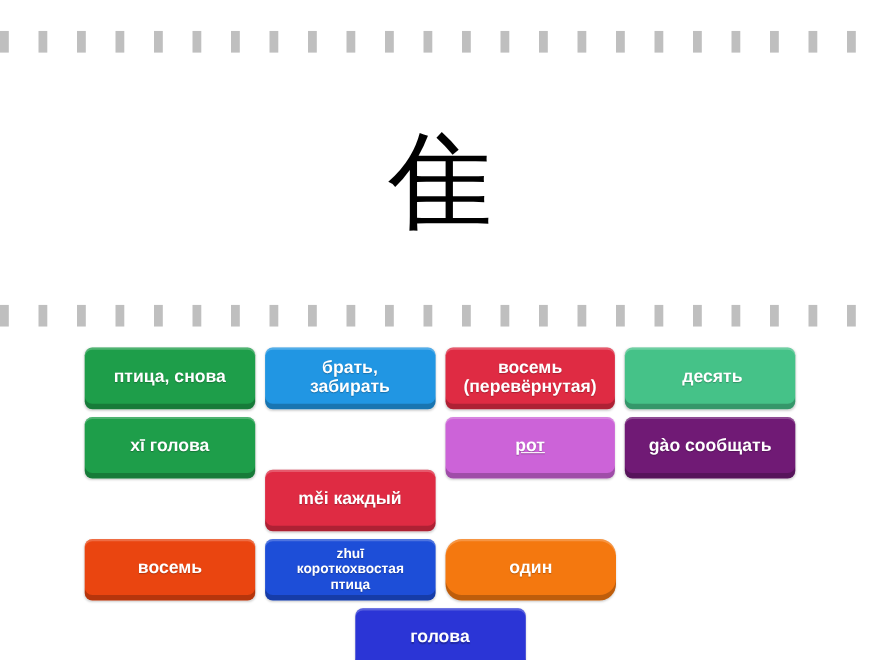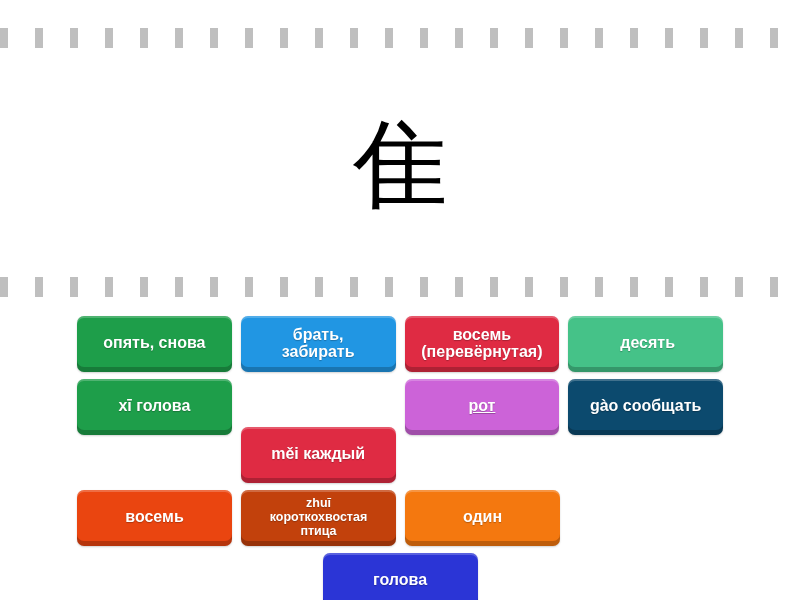--- a/index.html
+++ b/index.html
@@ -158,21 +158,21 @@
       <div class="dash" style="background: rgb(191, 191, 191);"></div>
       <div class="dash" style="background: rgb(191, 191, 191);"></div>
       <div class="dash" style="background: rgb(191, 191, 191);"></div>
       <div class="dash" style="background: rgb(191, 191, 191);"></div>
       <div class="dash" style="background: rgb(191, 191, 191);"></div>
     </div>
 
   <div class="tile-board" id="tile-board">
       <div class="tile-row">
         <div class="tile" style="background: rgb(30, 158, 74);">
-          <span class="tile-text">опять, снова</span>
+          <span class="tile-text">птица, снова</span>
         </div>
         <div class="tile" style="background: rgb(33, 150, 227);">
           <span class="tile-text">брать,<br>забирать</span>
         </div>
         <div class="tile" style="background: rgb(223, 43, 67);">
           <span class="tile-text">восемь<br>(перевёрнутая)</span>
         </div>
         <div class="tile" style="background: rgb(69, 194, 136); padding-left: 10px;">
           <span class="tile-text">десять</span>
         </div>
@@ -180,32 +180,32 @@
       <div class="tile-row">
         <div class="tile" style="background: rgb(30, 158, 74);">
           <span class="tile-text">xī голова</span>
         </div>
         <div class="tile" style="background: rgb(223, 43, 67); margin-top: 48px;">
           <span class="tile-text">měi каждый</span>
         </div>
         <div class="tile" style="background: rgb(204, 99, 216); text-decoration: underline;">
           <span class="tile-text">рот</span>
         </div>
-        <div class="tile" style="background: #0c4a6e;">
+        <div class="tile" style="background: #701a75;">
           <span class="tile-text">gào сообщать</span>
         </div>
       </div>
       <div class="tile-row">
         <div class="tile" style="background: rgb(234, 69, 16);">
           <span class="tile-text">восемь</span>
         </div>
-        <div class="tile small" style="background: #c2410c;">
+        <div class="tile small" style="background: #1d4ed8;">
           <span class="tile-text">zhuī<br>короткохвостая<br>птица</span>
         </div>
-        <div class="tile" style="background: rgb(244, 120, 15);">
+        <div class="tile" style="background: rgb(244, 120, 15); border-radius: 15px;">
           <span class="tile-text">один</span>
         </div>
       </div>
       <div class="tile-row centered">
         <div class="tile" style="background: rgb(43, 53, 214);">
           <span class="tile-text">голова</span>
         </div>
       </div>
     </div>
 

